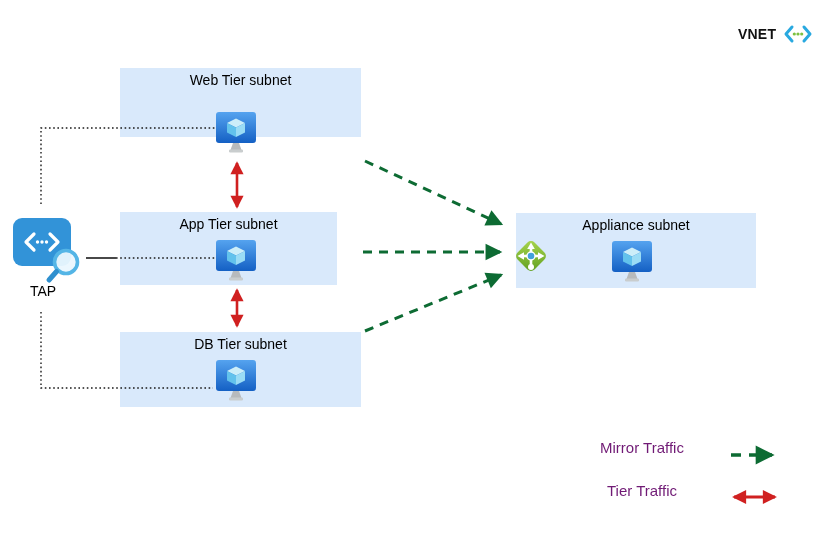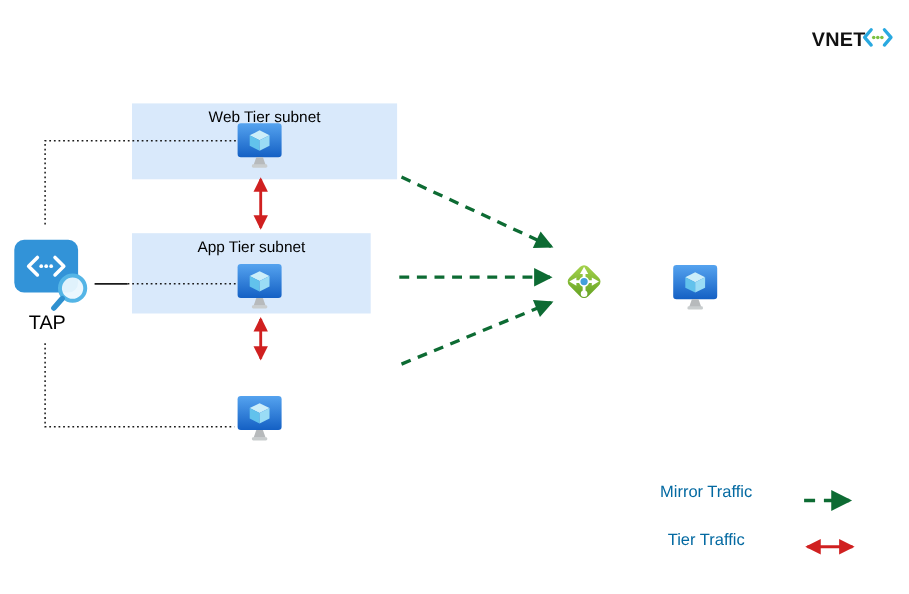--- a/index.html
+++ b/index.html
@@ -3,36 +3,42 @@
 <meta charset="utf-8">
 <style>
   html,body{margin:0;padding:0;background:#fff;}
   .stage{position:relative;width:826px;height:540px;background:#ffffff;
          font-family:"Liberation Sans",sans-serif;overflow:hidden;}
   .subnet{position:absolute;background:#d9e9fb;}
   .subnet-label{position:absolute;top:4px;left:0;right:0;text-align:center;
                 font-size:14px;color:#000;}
   .overlay{position:absolute;left:0;top:0;pointer-events:none;}
   .abs{position:absolute;}
-  .vnet-label{position:absolute;left:738px;top:26px;font-size:18px;font-weight:bold;
+  .vnet-label{position:absolute;left:738px;top:26px;font-size:14px;font-weight:bold;
               color:#111;letter-spacing:.2px;}
   .tap-label{position:absolute;left:8px;top:283px;width:70px;text-align:center;
-             font-size:18px;color:#000;}
-  .legend-label{position:absolute;font-size:15px;color:#0369a1;}
+             font-size:14px;color:#000;}
+  .legend-label{position:absolute;font-size:15px;color:#701a75;}
 </style>
 </head>
 <body>
 
 <div class="stage">
 
-  <div class="subnet" style="left:120px;top:94px;width:241px;height:69px">
+  <div class="subnet" style="left:120px;top:68px;width:241px;height:69px">
     <div class="subnet-label">Web Tier subnet</div>
   </div>
   <div class="subnet" style="left:120px;top:212px;width:217px;height:73px">
     <div class="subnet-label">App Tier subnet</div>
+  </div>
+  <div class="subnet" style="left:120px;top:332px;width:241px;height:75px">
+    <div class="subnet-label">DB Tier subnet</div>
+  </div>
+  <div class="subnet" style="left:516px;top:213px;width:240px;height:75px">
+    <div class="subnet-label">Appliance subnet</div>
   </div>
 
   <svg class="overlay" width="826" height="540" viewBox="0 0 826 540">
     <defs>
       <marker id="ag" viewBox="0 0 8 8" markerWidth="6.2" markerHeight="6.2" refX="6.6" refY="4" orient="auto-start-reverse">
         <path d="M0.4,0.4 L7.6,4 L0.4,7.6 Z" fill="#0d6b33"></path>
       </marker>
       <marker id="ar" viewBox="0 0 8 8" markerWidth="5.6" markerHeight="5.6" refX="6.6" refY="4" orient="auto-start-reverse">
         <path d="M0.4,0.4 L7.6,4 L0.4,7.6 Z" fill="#d02020"></path>
       </marker>

